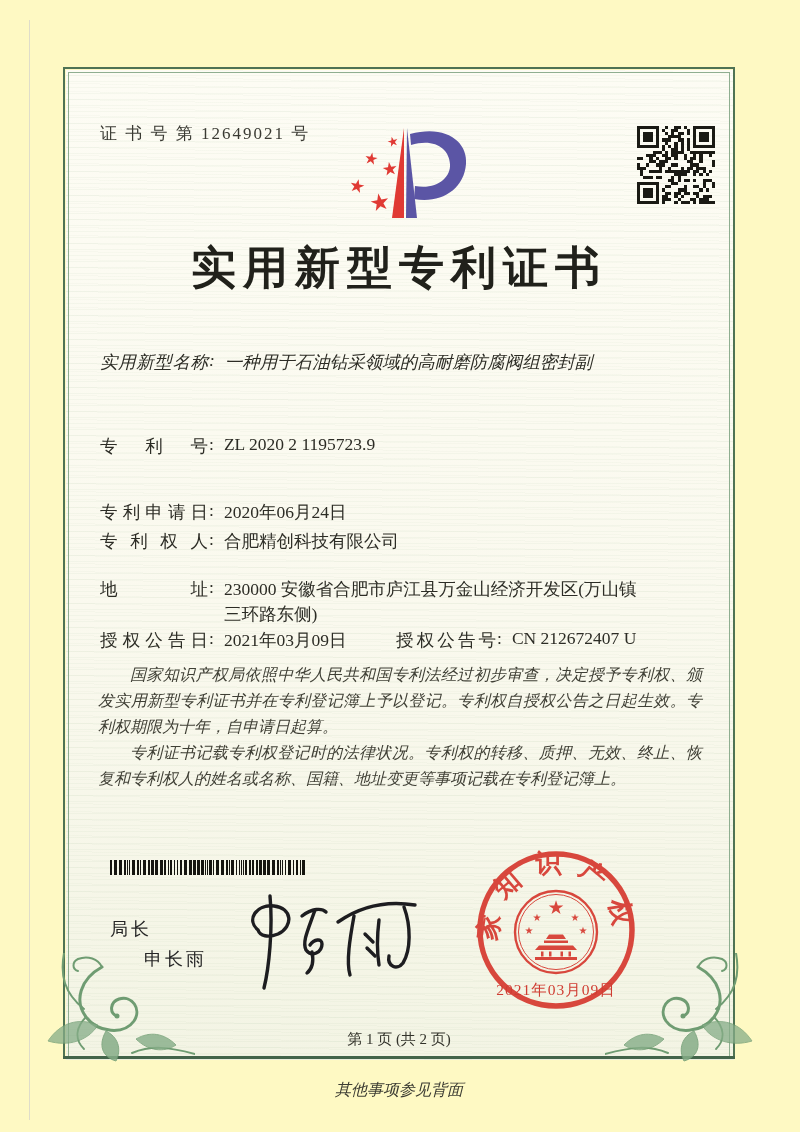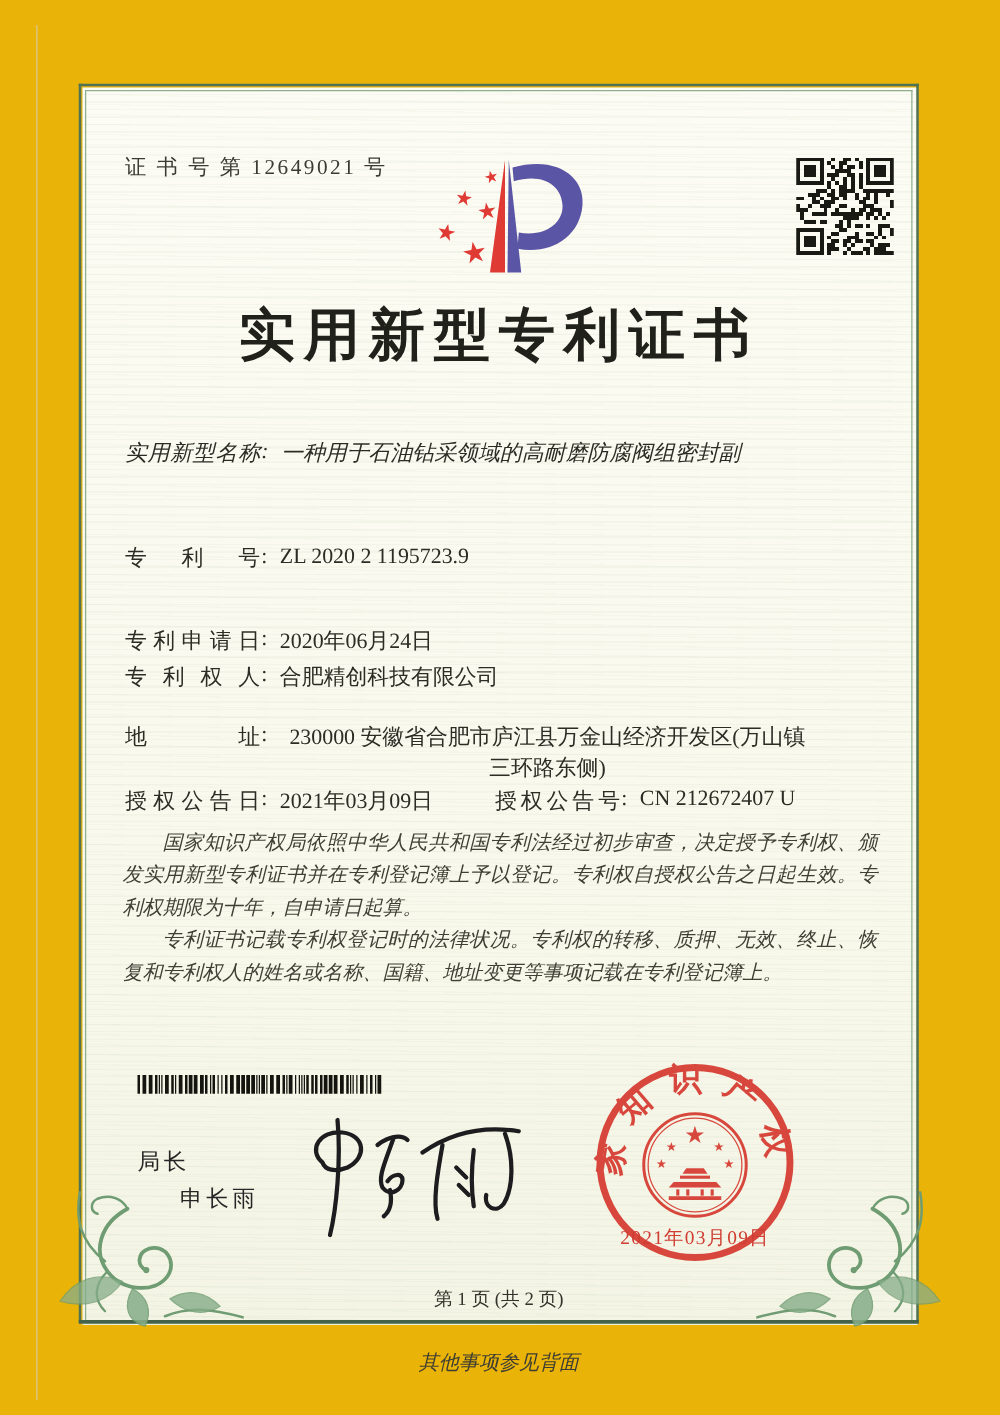--- a/index.html
+++ b/index.html
@@ -1,17 +1,17 @@
 <!DOCTYPE html>
 <html><head>
 <meta charset="utf-8">
 <style>
   html,body{margin:0;padding:0;background:#e9e9e7;}
   .page{
-    position:relative;width:800px;height:1132px;background:#eab308;
+    position:relative;width:800px;height:1132px;background:#fef9c3;
     font-family:"Liberation Serif","DejaVu Serif",serif;overflow:hidden;
     margin:0 auto;
   }
   .scan-edge{position:absolute;left:29px;top:20px;width:1px;height:1100px;background:#d2d2cd;opacity:.7;}
   
   .cert-bg{
     position:absolute;left:66px;top:70px;width:668px;height:990px;
     background:
       repeating-linear-gradient(0deg, rgba(140,175,135,.07) 0 1px, rgba(0,0,0,0) 1px 6px),
       repeating-linear-gradient(1.2deg, rgba(150,180,140,.05) 0 1px, rgba(0,0,0,0) 1px 8px),
@@ -26,21 +26,21 @@
   .cert-no{position:absolute;left:100px;top:122px;font-size:17px;letter-spacing:2px;color:#3a3a33;}
   .logo{position:absolute;left:338px;top:112px;}
   .qr{position:absolute;left:637px;top:126px;width:78px;height:78px;}
   .title{position:absolute;left:63px;top:238px;width:672px;text-align:center;
     font-size:45px;font-weight:600;letter-spacing:7px;color:#21211b;}
 
   .frow{position:absolute;left:100px;font-size:17.5px;color:#2c2c25;white-space:nowrap;}
   .flabel{display:inline-block;width:108px;text-align:justify;text-align-last:justify;vertical-align:top;}
   .fcolon{display:inline-block;margin:0 10px 0 1px;vertical-align:top;}
   .fvalue{display:inline-block;vertical-align:top;}
-  .fvalue.wrap{white-space:normal;width:428px;line-height:25px;text-align:center;}
+  .fvalue.wrap{white-space:normal;width:428px;line-height:25px;}
   .frow.r0{top:350px;font-style:italic;} .frow.r1{top:386px;} .frow.r2{top:434px;}
   .frow.r3{top:500px;} .frow.r4{top:529px;} .frow.r5{top:577px;} .frow.r6{top:628px;}
   .grant-no{position:absolute;left:296px;top:0;}
 
   .paras{position:absolute;left:98px;top:662px;width:604px;font-size:16px;line-height:26px;
     text-align:justify;color:#3f3f35;font-style:italic;}
   .paras p{margin:0;text-indent:2em;}
 
   .barcode{position:absolute;left:110px;top:860px;width:198px;height:15px;font-size:0;}
   .barcode i{display:inline-block;height:15px;background:#15150f;}

